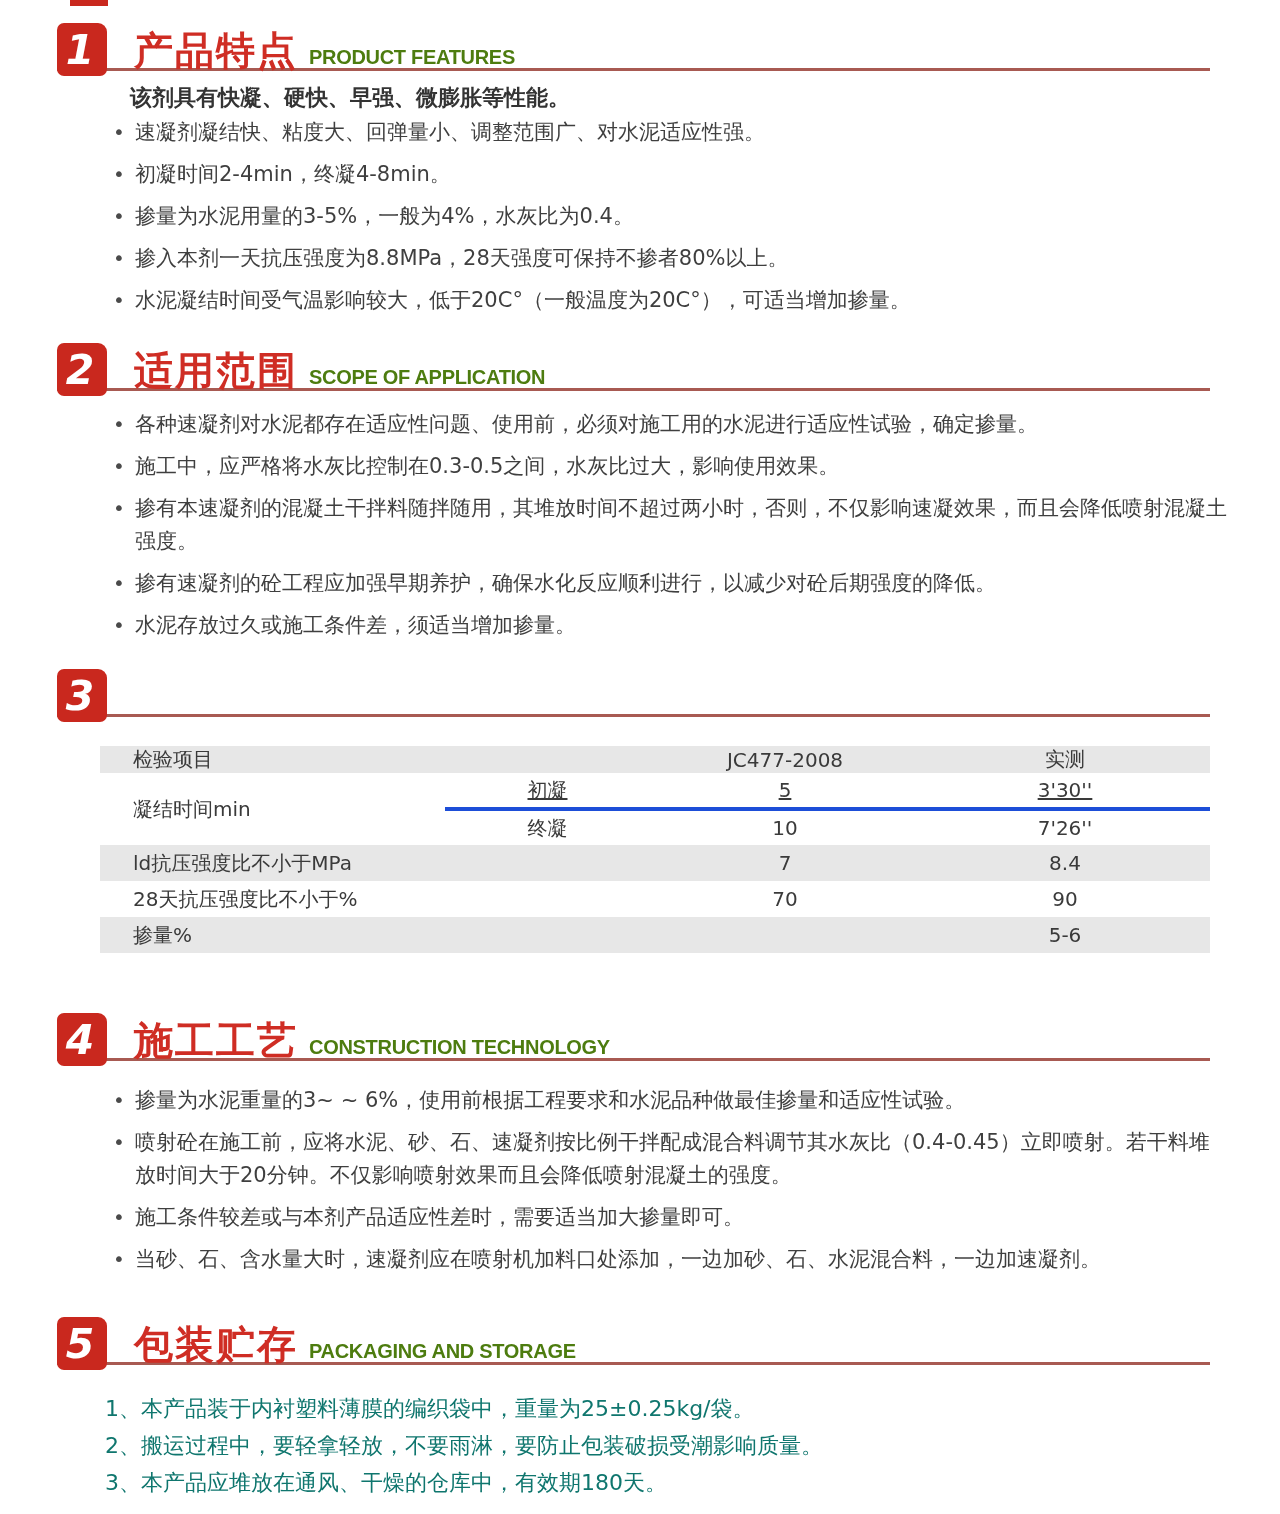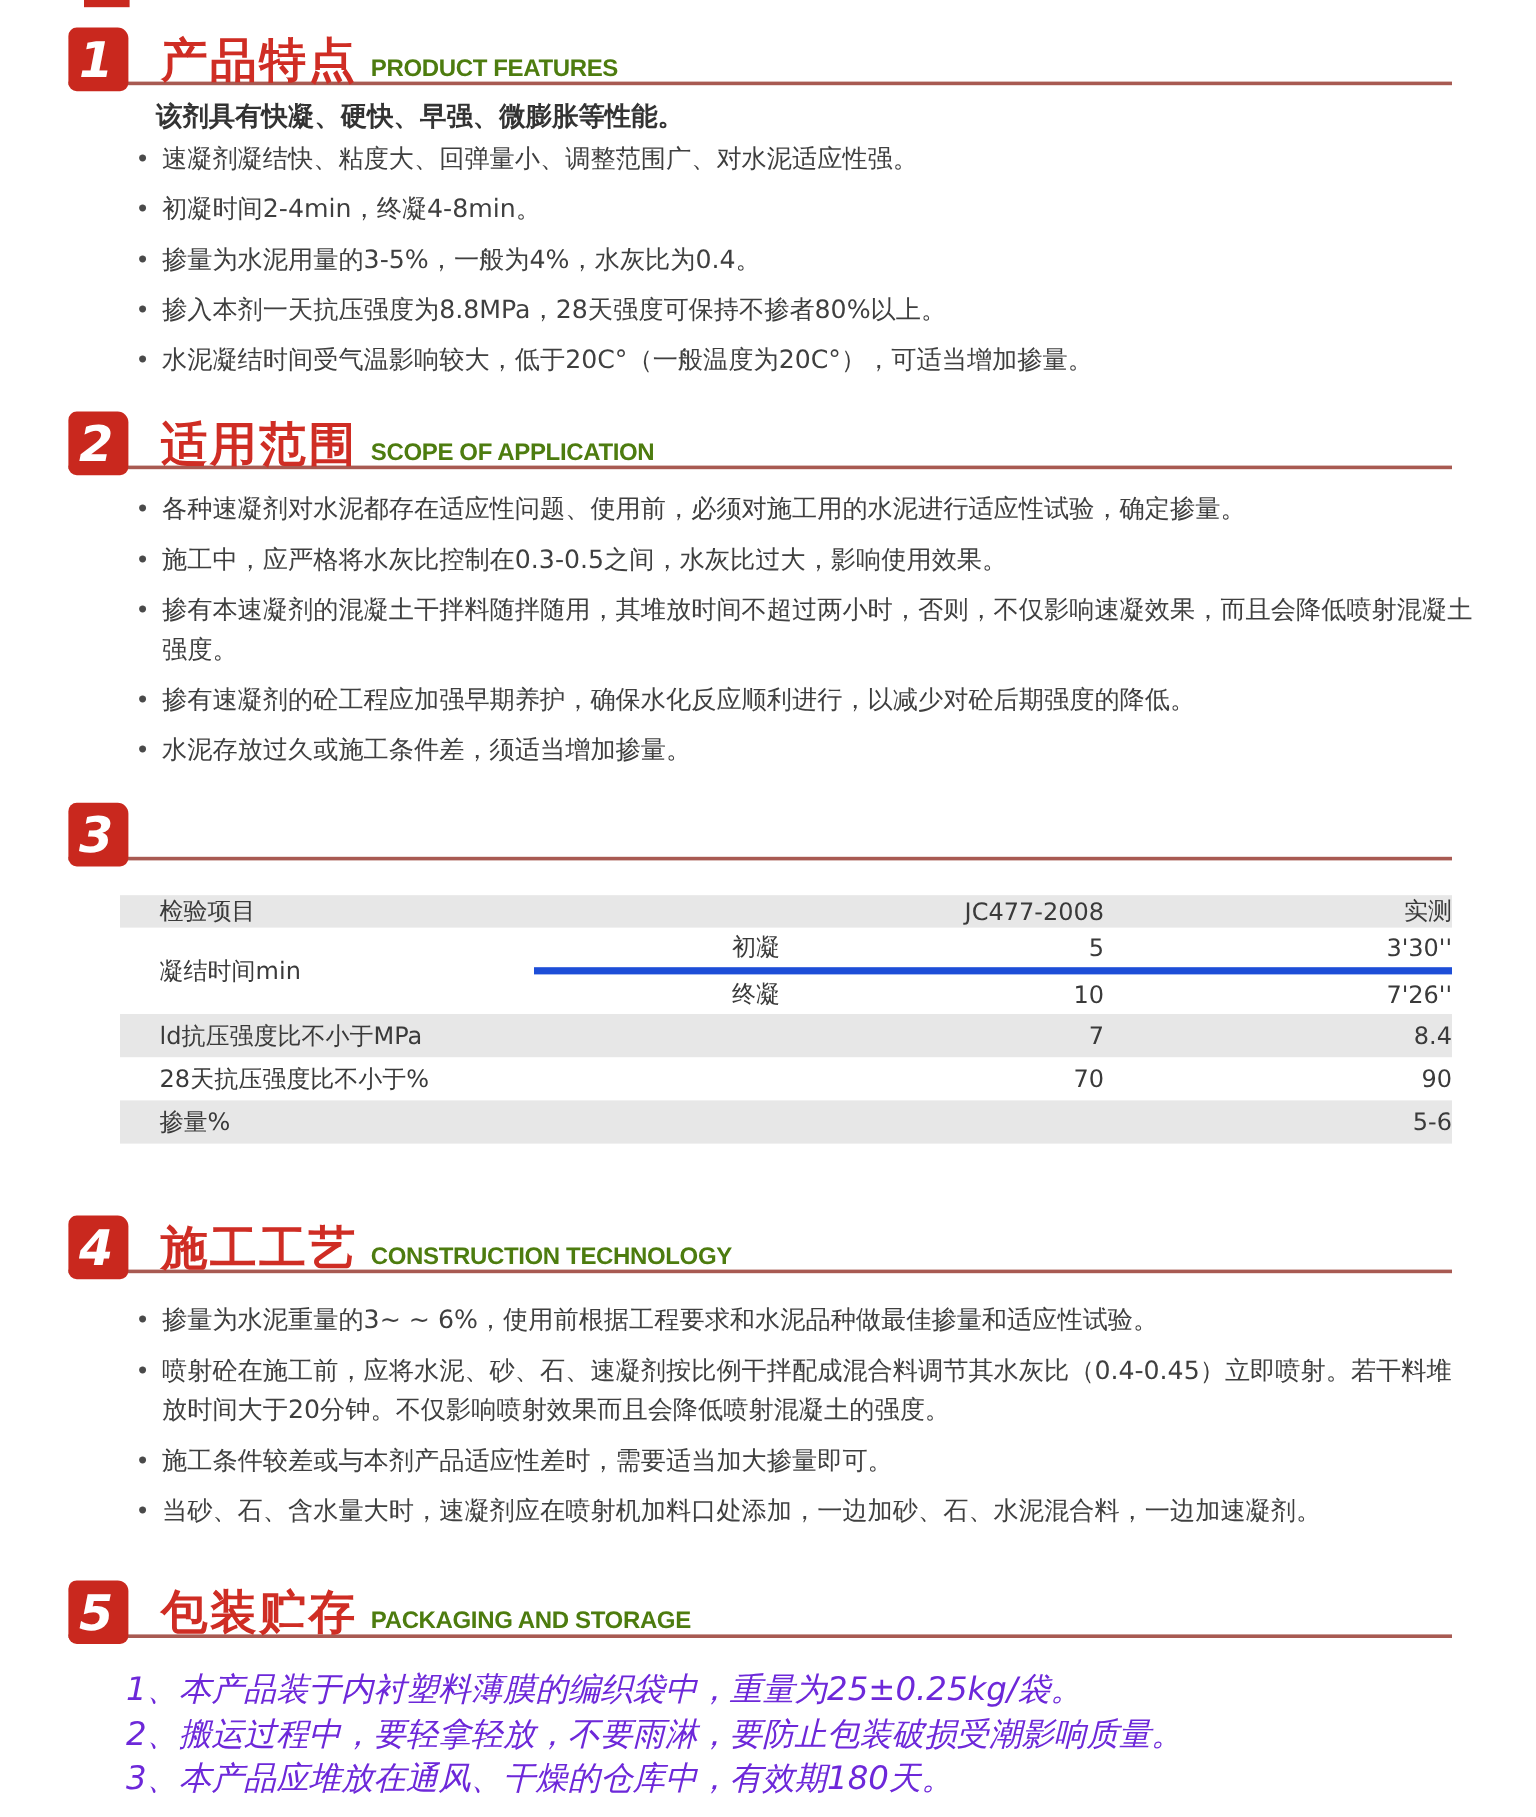--- a/index.html
+++ b/index.html
@@ -21,31 +21,31 @@
   .sec-title-en{color:#4d7c0f;font-size:20px;font-weight:bold;letter-spacing:-0.3px;line-height:1;
                 font-family:"Liberation Sans", sans-serif;}
 
   
   .intro-line{position:absolute;left:130px;font-size:22px;font-weight:bold;color:#333333;line-height:28px;}
   .bullets{position:absolute;left:113px;width:1115px;margin:0;padding:0;list-style:none;}
   .bullets li{display:flex;margin:0 0 9px 0;font-size:21px;line-height:33px;color:#3f3f3f;}
   .bullets .dot{flex:0 0 auto;width:22px;font-size:20px;color:#4a4a4a;line-height:33px;}
   .bullets .btext{flex:1 1 auto;}
   .numbered{position:absolute;left:105px;width:1120px;margin:0;padding:0;list-style:none;}
-  .numbered li{font-size:27px;line-height:37px;color:#6d28d9;font-style:italic;}
+  .numbered li{font-size:22px;line-height:37px;color:#0f766e;}
 
   
   .perf-table{position:absolute;left:100px;top:746px;width:1110px;border-collapse:collapse;
               font-size:20px;color:#3a3a3a;table-layout:fixed;}
-  .perf-table td,.perf-table th{padding:0;font-weight:normal;text-align:right;vertical-align:middle;}
+  .perf-table td,.perf-table th{padding:0;font-weight:normal;text-align:center;vertical-align:middle;}
   .perf-table .c1{text-align:left;padding-left:33px;}
   .perf-table tr{height:36px;}
   .perf-table tr.head{height:26px;}
   .perf-table .gray td,.perf-table .gray th{background:#e7e7e7;}
-  .perf-table .divider{border-bottom:6px solid #1d4ed8;}
+  .perf-table .divider{border-bottom:4px solid #1d4ed8;text-decoration:underline;}
 </style>
 </head>
 <body>
 
 <div class="page">
 
   <div class="top-fragment"></div>
 
   <div class="sec-header" style="top:16px">
     <div class="sec-rule"></div>

